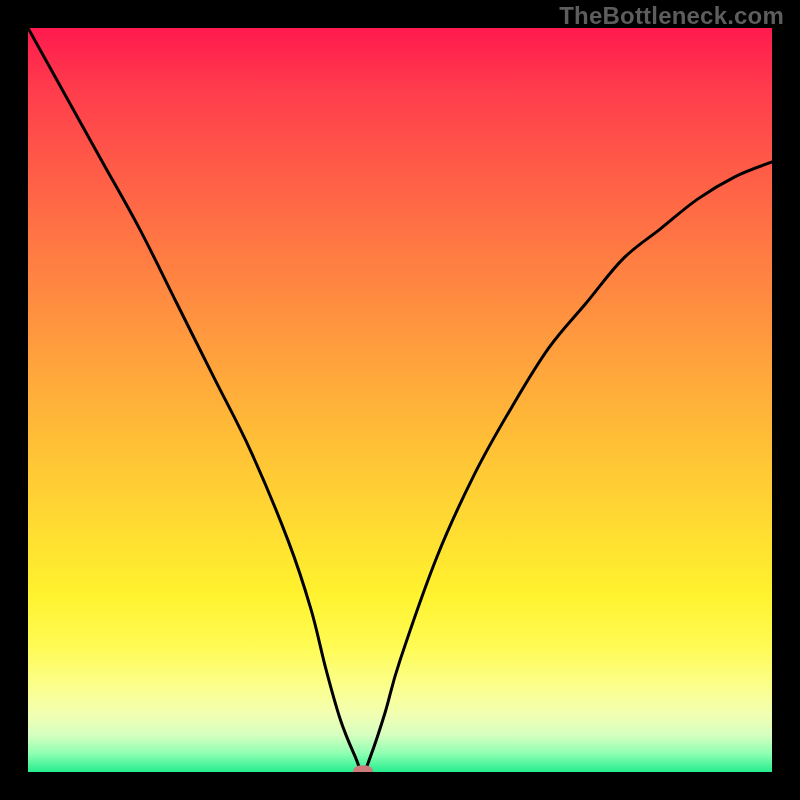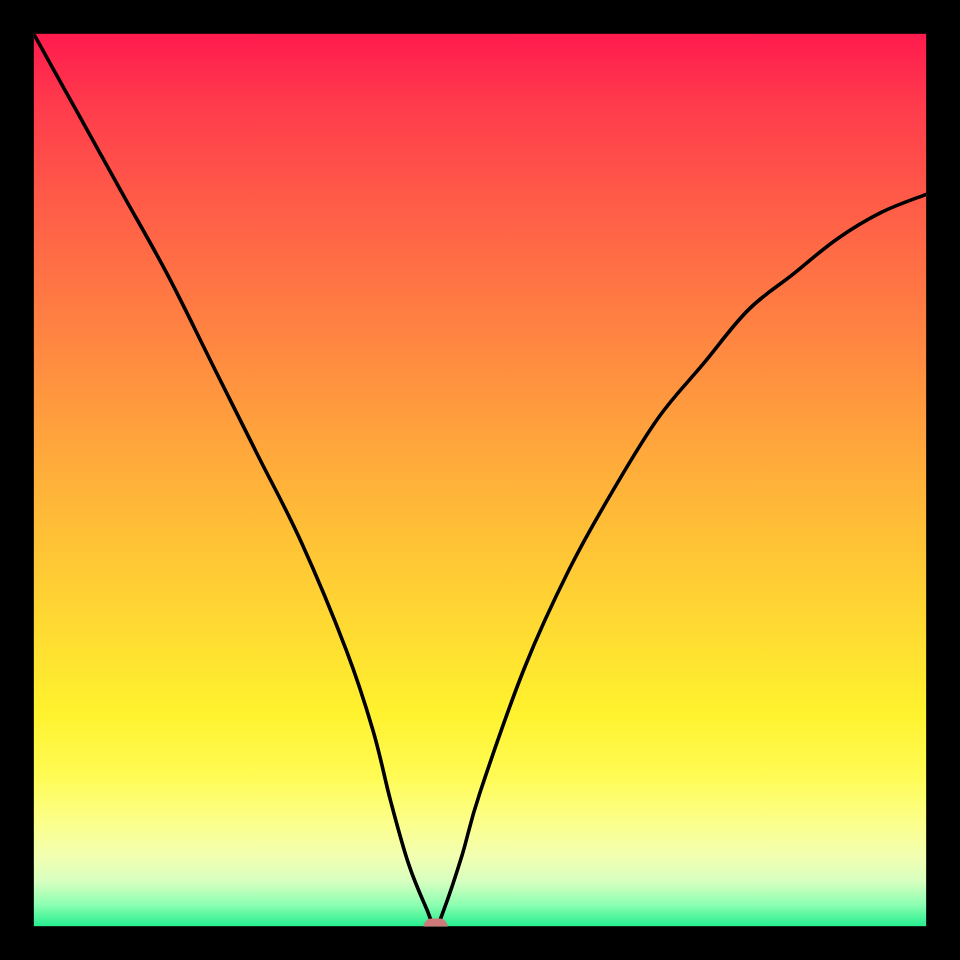--- a/index.html
+++ b/index.html
@@ -72,20 +72,21 @@
     width: 100%;
     height: 100%;
     z-index: 2;
   }
 </style>
 </head>
 <body>
 
 <div class="frame">
 
+  <div class="watermark">TheBottleneck.com</div>
 
   <div class="plot-area">
     <div class="gradient"></div>
 
     <svg class="curve" viewBox="0 0 744 744" preserveAspectRatio="none">
       <path id="curve-path" fill="none" stroke="#000" stroke-width="3" stroke-linecap="round" stroke-linejoin="round" d="M 0.00 0.00 C 6.70 12.05, 23.81 42.85, 37.20 66.96 C 50.59 91.07, 61.01 109.81, 74.40 133.92 C 87.79 158.03, 98.21 175.44, 111.60 200.88 C 124.99 226.32, 135.41 248.50, 148.80 275.28 C 162.19 302.06, 172.61 322.90, 186.00 349.68 C 199.39 376.46, 209.81 394.62, 223.20 424.08 C 236.59 453.54, 249.69 485.24, 260.40 513.36 C 271.11 541.48, 276.02 557.55, 282.72 580.32 C 289.42 603.09, 292.24 619.75, 297.60 639.84 C 302.96 659.93, 307.12 675.85, 312.48 691.92 C 317.84 707.99, 323.34 719.75, 327.36 729.12 C 331.38 738.49, 332.12 744.00, 334.80 744.00 C 337.48 744.00, 338.22 739.83, 342.24 729.12 C 346.26 718.41, 351.76 701.89, 357.12 684.48 C 362.48 667.07, 362.63 660.52, 372.00 632.40 C 381.37 604.28, 395.81 561.72, 409.20 528.24 C 422.59 494.76, 433.01 473.18, 446.40 446.40 C 459.79 419.62, 470.21 402.21, 483.60 379.44 C 496.99 356.67, 507.41 338.67, 520.80 319.92 C 534.19 301.17, 544.61 291.35, 558.00 275.28 C 571.39 259.21, 581.81 244.03, 595.20 230.64 C 608.59 217.25, 619.01 211.59, 632.40 200.88 C 645.79 190.17, 656.21 180.49, 669.60 171.12 C 682.99 161.75, 693.41 155.50, 706.80 148.80 C 720.19 142.10, 737.30 136.60, 744.00 133.92"></path>
     </svg>
 
     <div id="marker" class="marker" style="left: 334.8px; top: 744px; background: rgb(207, 122, 122);"></div>
   </div>

